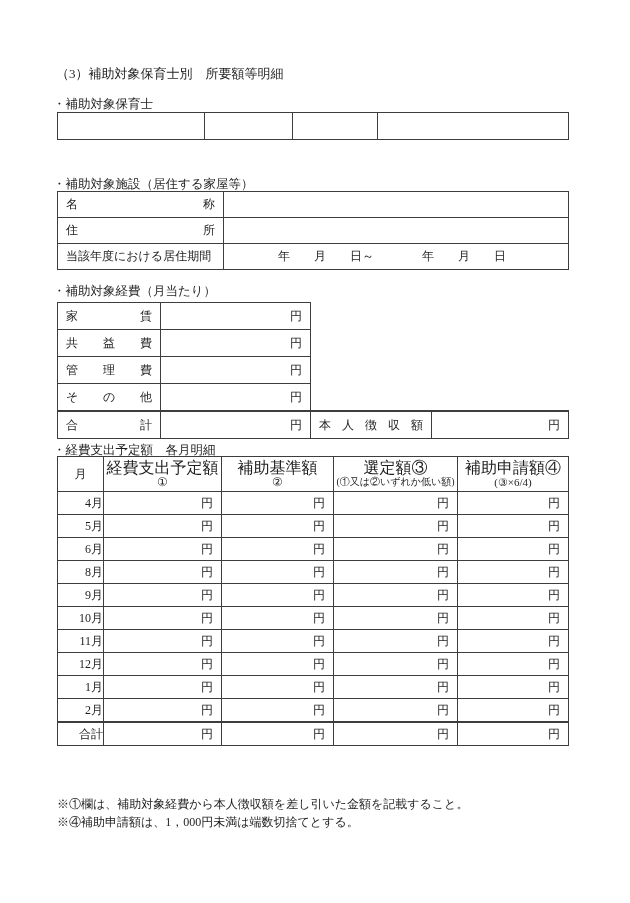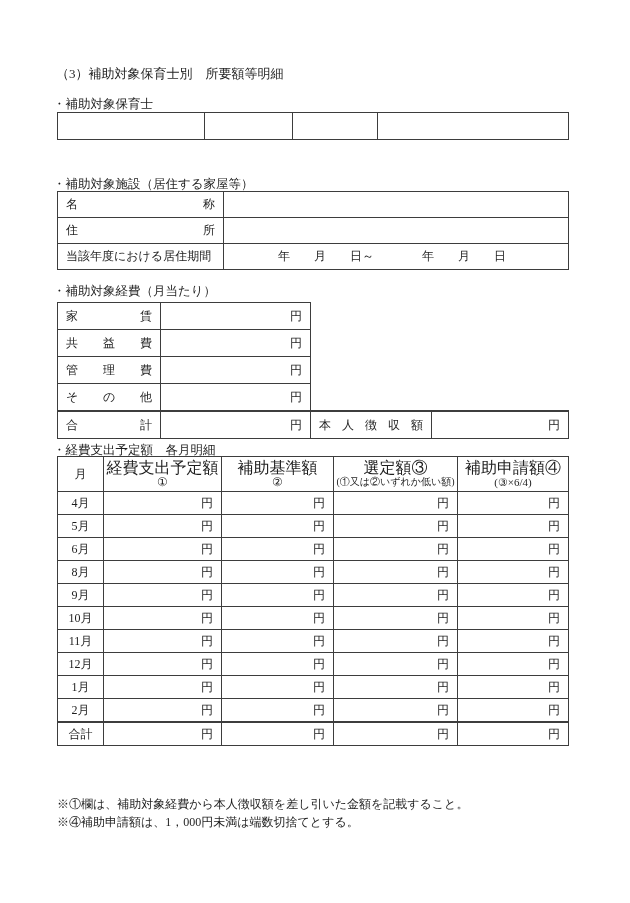--- a/index.html
+++ b/index.html
@@ -33,21 +33,21 @@
   .thick td { border-top:2px solid #3d3d3d; }
   .collect { padding:0 8px; }
   
   .t4 { left:57px; top:456px; width:512px; }
   .t4 th { height:34px; text-align:center; }
   .t4 td { height:22px; }
   .hl1 { font-size:16px; line-height:15px; }
   .hl2 { font-size:12px; line-height:14px; }
   .hl2.small { font-size:10px; }
   .hl2.frac { font-size:11px; }
-  .mon { text-align:center; }
+  .mon { text-align:right; }
   .note { position:absolute; left:57px; font-size:12px; white-space:pre; }
 </style>
 </head>
 <body>
 
 <div class="page">
 
   <div class="title">（3）補助対象保育士別　所要額等明細</div>
 
   <div class="slabel" style="top:96px">・補助対象保育士</div>

